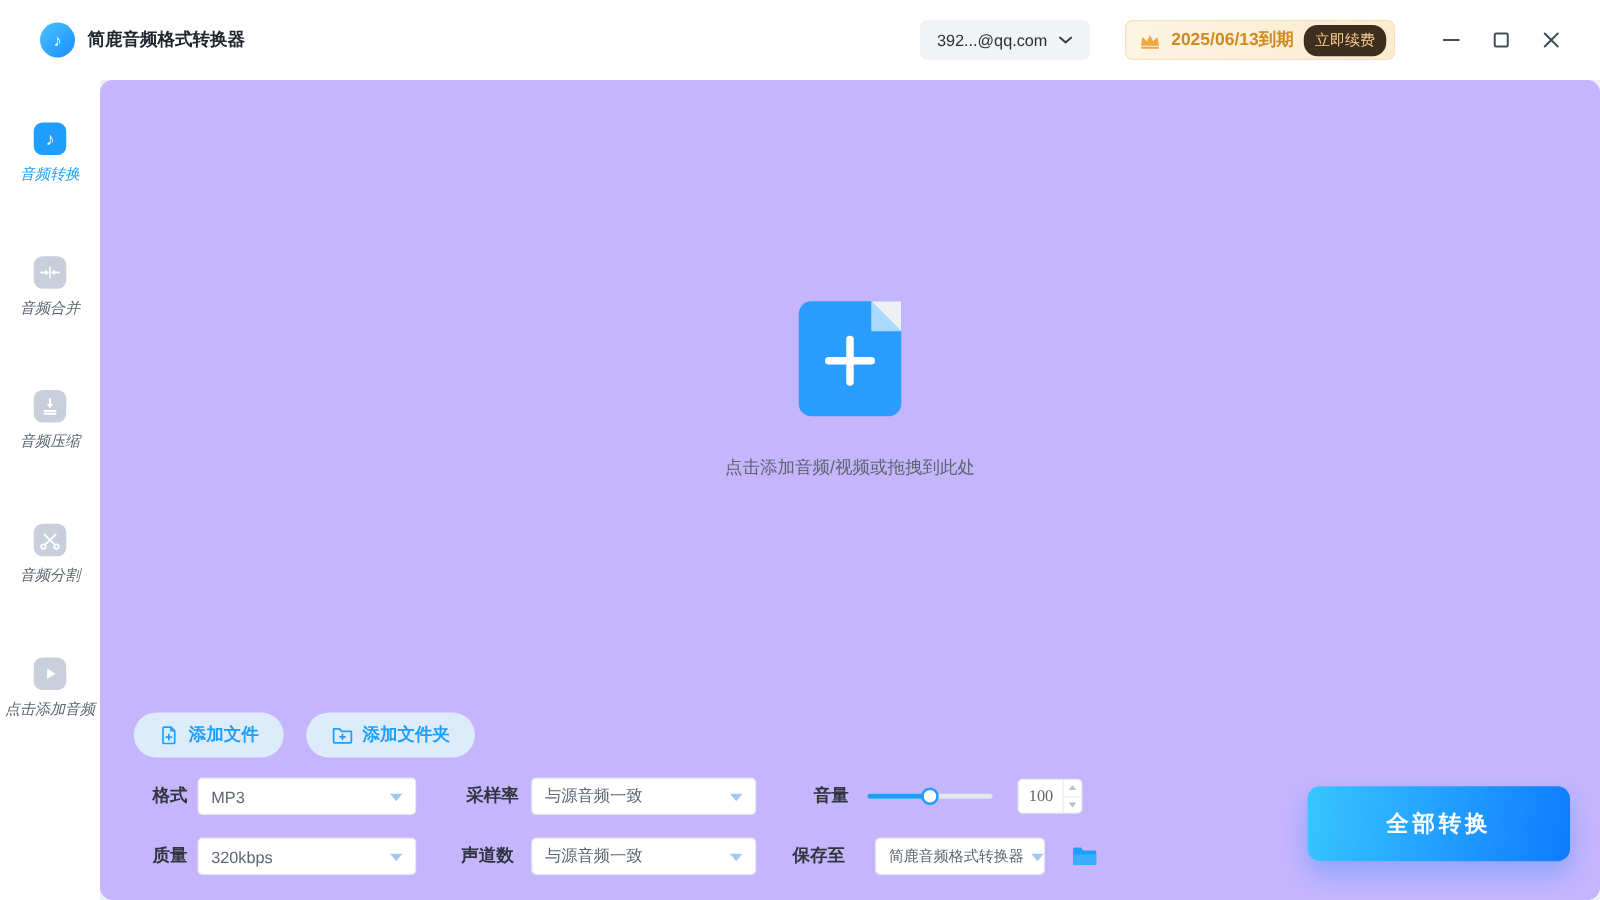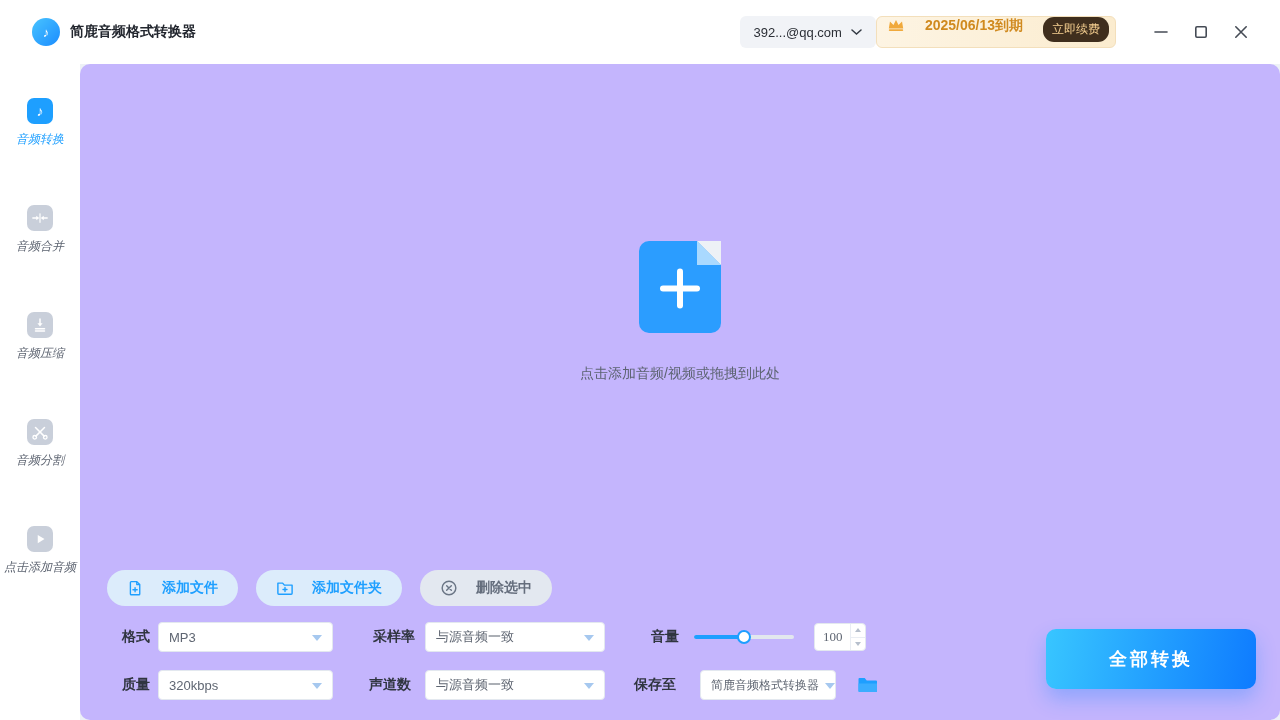--- a/index.html
+++ b/index.html
@@ -15,23 +15,23 @@
   .brand { display:flex; align-items:center; }
   .logo { width:28px; height:28px; border-radius:50%;
           background:linear-gradient(135deg,#49c4ff,#1a8cff);
           display:flex; align-items:center; justify-content:center;
           color:#fff; font-size:13px; }
   .title { margin-left:10px; font-size:14px; font-weight:700; color:#22262e; }
   .top-right { margin-left:auto; display:flex; align-items:center; }
   .account { height:32px; background:#f1f3f7; border-radius:6px; display:flex;
              align-items:center; gap:9px; padding:0 14px; font-size:13px;
              color:#2b2f36; cursor:pointer; }
-  .license { height:32px; margin-left:0; background:linear-gradient(90deg,#fdf4e3,#fbeccf);
-             border:1px solid #f3dfbb; border-radius:6px; display:flex; align-items:flex-start;
-             gap:20px; padding:0 6px 0 10px; }
+  .license { height:32px; margin-left:28px; background:linear-gradient(90deg,#fdf4e3,#fbeccf);
+             border:1px solid #f3dfbb; border-radius:6px; display:flex; align-items:center;
+             gap:8px; padding:0 6px 0 10px; }
   .expiry { font-size:14px; color:#d08a1f; font-weight:700; }
   .renew { background:#3f2e1d; color:#f6d091; font-size:12px; font-weight:400;
            border-radius:11px; padding:4px 9px; cursor:pointer; white-space:nowrap; }
   .winc { display:flex; align-items:center; gap:10px; margin-left:30px; }
   .winbtn { width:30px; height:30px; display:flex; align-items:center;
             justify-content:center; background:none; border:none; cursor:pointer; }
 
   
   .sidebar { position:absolute; left:0; top:64px; bottom:0; width:80px; background:#fff;
              display:flex; flex-direction:column; align-items:center;
@@ -60,21 +60,21 @@
            transform:translate(-50%,-46%); }
   .plus::before { content:''; position:absolute; left:0; top:17px; width:40px; height:6px;
                   background:#fff; border-radius:3px; }
   .plus::after  { content:''; position:absolute; left:17px; top:0; width:6px; height:40px;
                   background:#fff; border-radius:3px; }
   .hint { font-size:14px; color:#5d6472; }
 
   
   .actions { position:absolute; left:27px; top:506px; display:flex; gap:18px; }
   .pill { height:36px; border-radius:18px; border:none; display:flex; align-items:center;
-          gap:18px; padding:0 20px; font-size:14px; cursor:pointer;
+          gap:7px; padding:0 20px; font-size:14px; cursor:pointer;
           font-family:inherit; font-weight:700; }
   .pill.blue { background:#dcecfb; color:#1e9fff; }
   .pill.gray { background:#e3e8f0; color:#646d7c; }
 
   
   .row { position:absolute; left:42px; height:30px; display:flex; align-items:center; }
   .row1 { top:558px; } .row2 { top:606px; }
   .lab { font-size:14px; font-weight:700; color:#303540; white-space:nowrap; }
   .select { height:30px; background:#fff; border:1px solid #e3e8ef; border-radius:4px;
             display:flex; align-items:center; justify-content:space-between;
@@ -227,27 +227,20 @@
         </svg>
       <span>添加文件</span>
     </button>
     <button class="pill blue">
       <svg width="18" height="16" viewBox="0 0 20 18">
           <path d="M2 3.5h5.3l2 2.3H18v9.2a1 1 0 0 1-1 1H3a1 1 0 0 1-1-1z" fill="none" stroke="#1e9fff" stroke-width="1.6" stroke-linejoin="round"></path>
           <path d="M10 8.5v4.4M7.8 10.7h4.4" stroke="#1e9fff" stroke-width="1.6" stroke-linecap="round"></path>
         </svg>
       <span>添加文件夹</span>
     </button>
-    <button class="pill gray">
-      <svg width="18" height="18" viewBox="0 0 20 20">
-          <circle cx="10" cy="10" r="7.6" fill="none" stroke="#6b7686" stroke-width="1.6"></circle>
-          <path d="M7.4 7.4l5.2 5.2M12.6 7.4l-5.2 5.2" stroke="#6b7686" stroke-width="1.6" stroke-linecap="round"></path>
-        </svg>
-      <span>删除选中</span>
-    </button>
   </div>
 
   <div class="row row1">
     <span class="lab mr12">格式</span>
     <div class="select w175 mr40">
       <span>MP3</span>
       <i class="caret"></i>
     </div>
     <span class="lab mr10">采样率</span>
     <div class="select w180 mr46">

